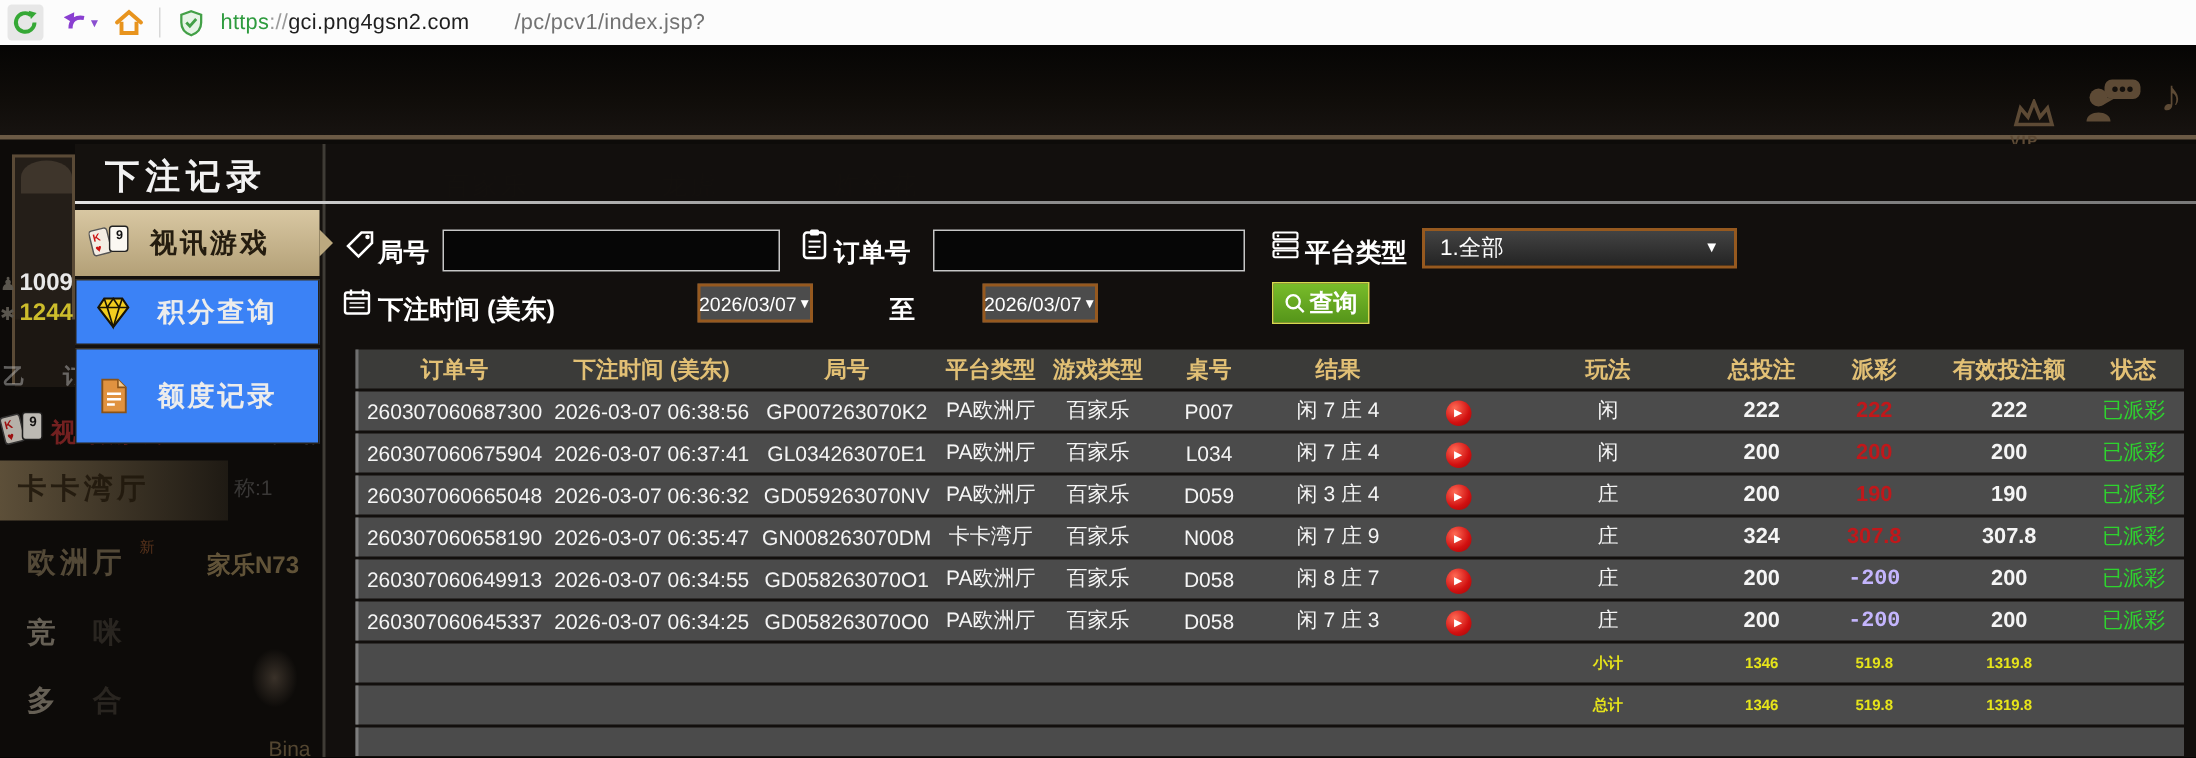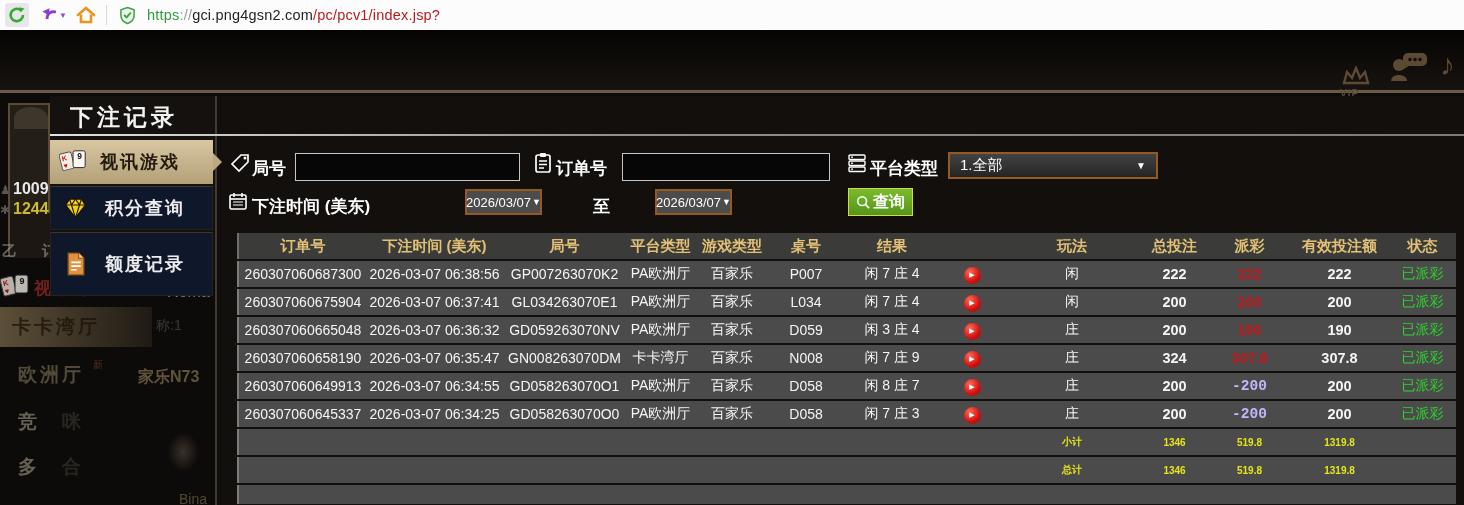--- a/index.html
+++ b/index.html
@@ -16,21 +16,21 @@
   #reload-btn { left:5px; background:#e7e7e7; border-radius:3px; }
   #back-btn { left:37px; }
   #back-caret { left:59px; top:11px; font-size:8px; color:#8a4fd0; }
   #home-btn { left:74px; }
   #chrome-divider { left:106px; top:5px; width:1px; height:20px; background:#d8d8d8; }
   #shield { left:119px; top:6px; }
   #url { left:147px; top:7px; font-size:14.5px; letter-spacing:.2px; white-space:nowrap; }
   .u-scheme { color:#2e9b3e; }
   .u-sep { color:#9a9a9a; }
   .u-host { color:#1f1f1f; }
-  .u-path { color:#b91c1c; }
+  .u-path { color:#737373;padding-left:30px; }
 
   
   #appbar { left:0; top:30px; width:1464px; height:63px;
     background:linear-gradient(180deg,#060504 0%,#0f0c09 55%,#171310 100%);
     border-bottom:3px solid #6b5a45; }
   #logo { left:8px; top:22px; display:flex; align-items:center; gap:6px; }
   #logo-text { color:#8f8f8f; font-weight:bold; font-size:19px; letter-spacing:1px; }
   #logo-text .big { font-size:22px; }
   #logo-text .tri { color:#b5b5b5; }
   .topicon { color:#5d4a35; }
@@ -73,21 +73,21 @@
   #bg-bina { left:179px; top:491px; color:rgba(190,160,110,.40); font-size:14px; }
 
   
   #modal-left { left:50px; top:96px; width:165px; height:184px; background:#14110e; }
   #modal-main { left:215px; top:96px; width:1249px; height:409px; background:rgba(19,16,13,.97); border-left:2px solid rgba(120,115,105,.45); }
   #modal-title { left:70px; top:102px; color:#f2f2f2; font-size:23px; font-weight:bold; letter-spacing:4px; }
   #title-line { left:50px; top:134px; width:1414px; height:2px; background:linear-gradient(90deg,#e2e2e2,#8f8f8f 40%,#7a7a7a); }
 
   
   .side-item { left:50px; width:163px; height:44px; display:flex; align-items:center; cursor:pointer; }
-  .side-item.dark { background:#0f172a; border:1px solid #262119; border-top-color:#3c362a; }
+  .side-item.dark { background:#3b82f6; border:1px solid #262119; border-top-color:#3c362a; }
   #side-item-0 { top:140px; background:linear-gradient(180deg,#d8c7a2,#b3a077); }
   #side-item-0::after { content:""; position:absolute; right:-9px; top:13px;
     border-top:9px solid transparent; border-bottom:9px solid transparent; border-left:9px solid #bca97f; }
   #side-item-1 { top:186px; }
   #side-item-2 { top:232px; height:64px; }
   .side-label { font-size:18px; font-weight:bold; letter-spacing:2px; }
   #side-item-0 .side-label { color:#241c0f; margin-left:8px; }
   .side-item.dark .side-label { color:#ececec; margin-left:12px; }
   .side-ico { margin-left:6px; width:36px; display:flex; justify-content:center; }
 

